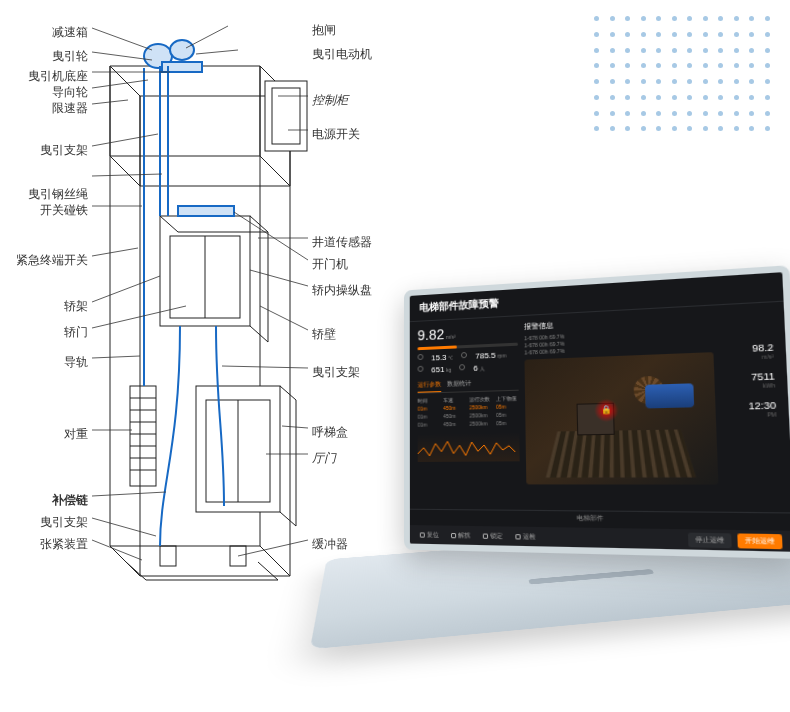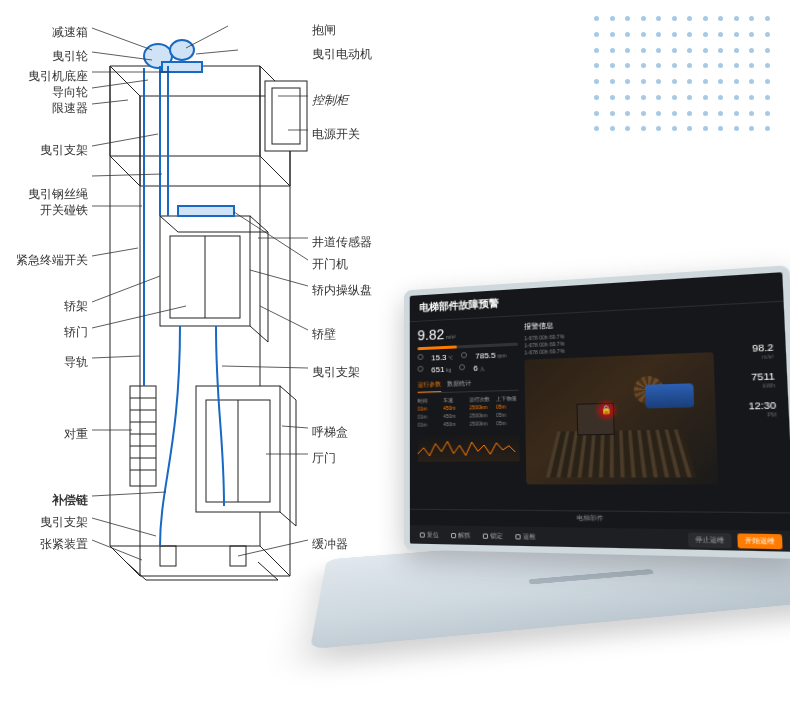--- a/index.html
+++ b/index.html
@@ -275,21 +275,21 @@
       <div class="lbl" style="left: 302px; top: 16px;">抱闸</div>
       <div class="lbl" style="left: 302px; top: 40px;">曳引电动机</div>
       <div class="lbl" style="left: 302px; top: 86px; font-style: italic;">控制柜</div>
       <div class="lbl" style="left: 302px; top: 120px;">电源开关</div>
       <div class="lbl" style="left: 302px; top: 228px;">井道传感器</div>
       <div class="lbl" style="left: 302px; top: 250px;">开门机</div>
       <div class="lbl" style="left: 302px; top: 276px;">轿内操纵盘</div>
       <div class="lbl" style="left: 302px; top: 320px;">轿壁</div>
       <div class="lbl" style="left: 302px; top: 358px;">曳引支架</div>
       <div class="lbl" style="left: 302px; top: 418px;">呼梯盒</div>
-      <div class="lbl" style="left: 302px; top: 444px;">厅门</div>
+      <div class="lbl" style="left: 302px; top: 444px; font-style: italic;">厅门</div>
       <div class="lbl" style="left: 302px; top: 530px;">缓冲器</div>
     </div>
 </div>
 
 <div class="laptop">
   <div class="base"></div>
   <div class="screen">
     <div class="topbar">
       <span class="title">电梯部件故障预警</span>
     </div>

